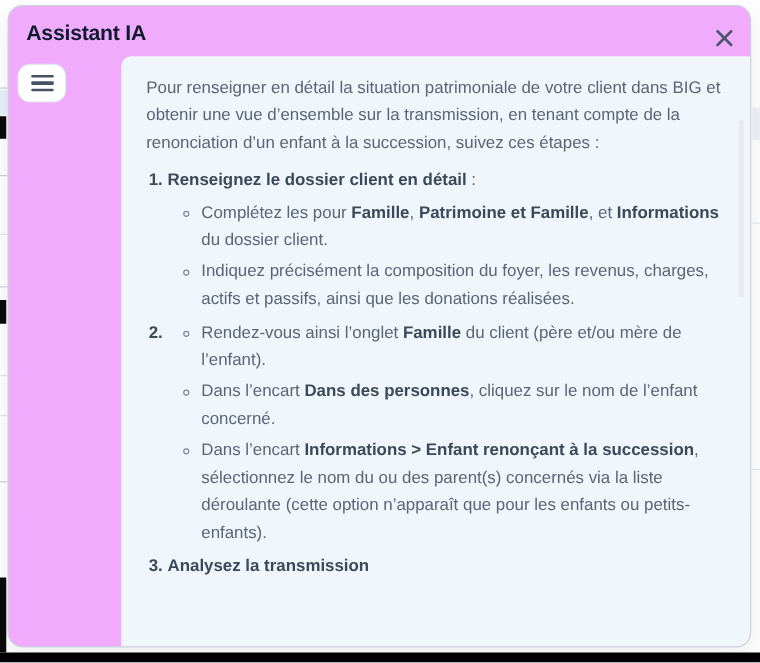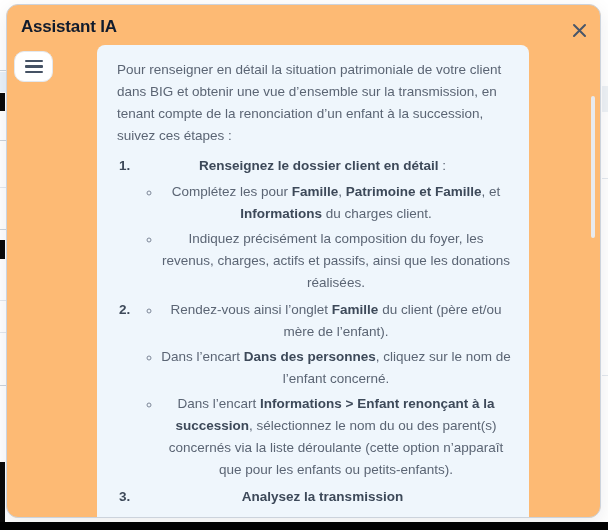--- a/index.html
+++ b/index.html
@@ -23,21 +23,21 @@
   .artifact {
     left: 517px; top: 495px; width: 27px; height: 9px;
     background: #000000; border-radius: 3px;
   }
 
   
   .modal {
     position: absolute;
     left: 6px; top: 4px;
     width: 595px; height: 514px;
-    background: #fdba74;
+    background: #f0abfc;
     border: 1px solid #ccd3dc;
     border-radius: 12px;
     box-shadow: 0 6px 20px rgba(15, 23, 42, 0.08);
     overflow: hidden;
   }
   .modal-title {
     position: absolute;
     left: 14px; top: 12px;
     font-size: 17px;
     font-weight: 700;
@@ -63,33 +63,33 @@
     display: flex; align-items: center; justify-content: center;
     cursor: pointer;
   }
   .hamburger { display: flex; flex-direction: column; gap: 3px; }
   .hamburger span { display: block; width: 18px; height: 2.5px; background: #455264; border-radius: 1px; }
 
   
   .bubble {
     position: absolute;
     left: 90px; top: 40px;
-    width: 432px; height: 474px;
+    width: 512px; height: 474px;
     background: #eff6fc;
     border-radius: 8px 8px 0 0;
     padding: 14px 18px 0 20px;
     overflow: hidden;
     font-size: 13.5px;
     line-height: 22px;
     color: #5b6574;
   }
   .bubble strong { color: #3d4959; font-weight: 700; }
   .intro { margin: 0 0 8px 0; }
   ol.steps { margin: 0; padding-left: 17px; }
-  ol.steps > li { margin: 0; text-align: center; }
+  ol.steps > li { margin: 0; }
   ol.steps > li::marker { color: #3d4959; font-weight: 700; }
   ul.bullets { list-style-type: circle; margin: 4px 0 5px 0; padding-left: 27px; }
   ul.bullets > li { margin-bottom: 3px; }
   ul.bullets > li::marker { color: #7e8899; font-size: 12px; }
 
   
   .scroll-thumb {
     position: absolute;
     right: 5px; top: 91px;
     width: 4px; height: 142px;
@@ -139,21 +139,21 @@
         <span></span>
     </span>
   </button>
 
   <div class="bubble">
     <p class="intro"><span>Pour renseigner en détail la situation patrimoniale de votre client dans BIG et obtenir une vue d’ensemble sur la transmission, en tenant compte de la renonciation d’un enfant à la succession, suivez ces étapes :</span></p>
     <ol class="steps">
         <li>
           <div><strong>Renseignez le dossier client en détail</strong><span> :</span></div>
           <ul class="bullets">
-            <li><span>Complétez les pour </span><strong>Famille</strong><span>, </span><strong>Patrimoine et Famille</strong><span>, et </span><strong>Informations</strong><span> du charges client.</span></li>
+            <li><span>Complétez les pour </span><strong>Famille</strong><span>, </span><strong>Patrimoine et Famille</strong><span>, et </span><strong>Informations</strong><span> du dossier client.</span></li>
             <li><span>Indiquez précisément la composition du foyer, les revenus, charges, actifs et passifs, ainsi que les donations réalisées.</span></li>
           </ul>
         </li>
         <li>
           <ul class="bullets">
             <li><span>Rendez-vous ainsi l’onglet </span><strong>Famille</strong><span> du client (père et/ou mère de l’enfant).</span></li>
             <li><span>Dans l’encart </span><strong>Dans des personnes</strong><span>, cliquez sur le nom de l’enfant concerné.</span></li>
             <li><span>Dans l’encart </span><strong>Informations &gt; Enfant renonçant à la succession</strong><span>, sélectionnez le nom du ou des parent(s) concernés via la liste déroulante (cette option n’apparaît que pour les enfants ou petits-enfants).</span></li>
           </ul>
         </li>

